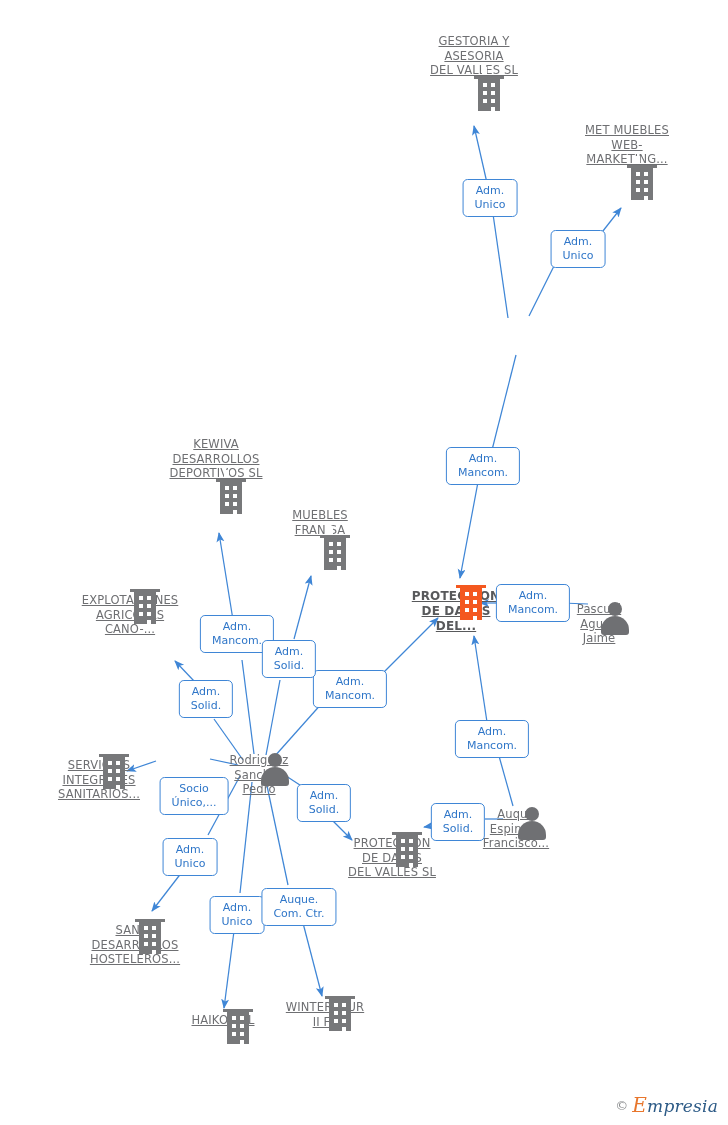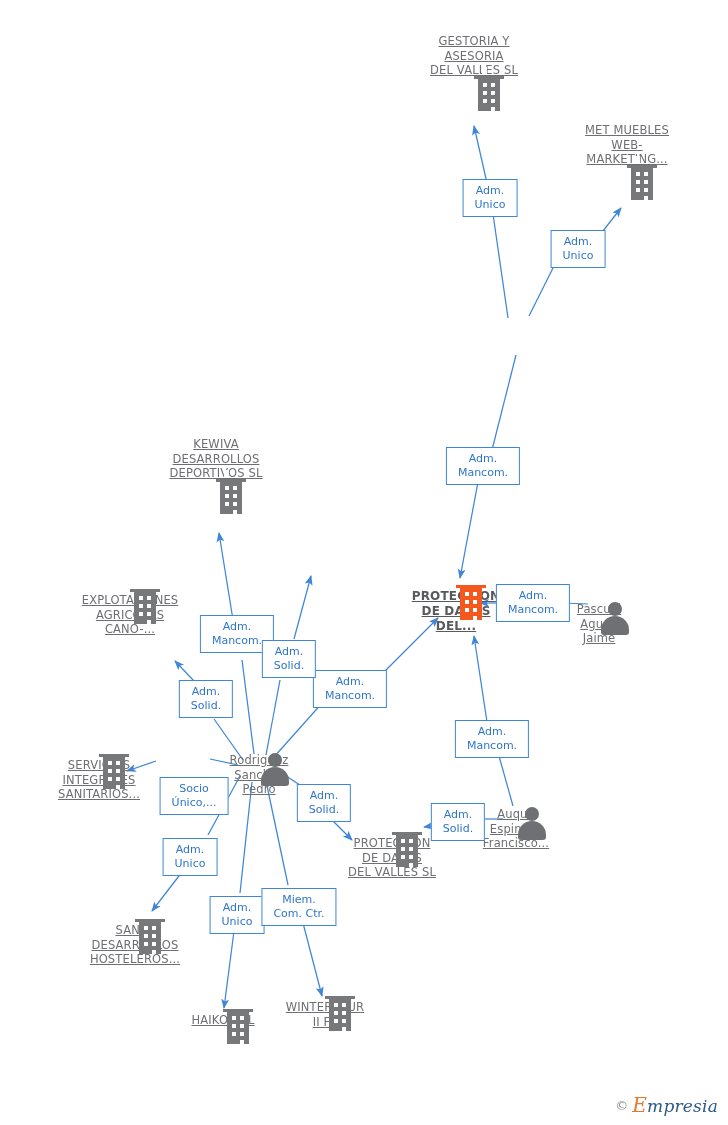--- a/index.html
+++ b/index.html
@@ -25,21 +25,21 @@
   .bld.orange .body,.bld.orange .base{background:#f4581f;}
 
   
   .per{position:relative;width:32px;height:34px;margin:0 auto;}
   .per .head{position:absolute;left:9px;top:1px;width:14px;height:14px;border-radius:50%;background:#6f7073;}
   .per .torso{position:absolute;left:2px;top:15px;width:28px;height:19px;background:#6f7073;
               border-radius:14px 14px 3px 3px;}
 
   
   .chip{position:absolute;transform:translate(-50%,-50%);
-        border:1px solid #3f86d6;border-radius:0;background:#ffffff;
+        border:1px solid #3f86d6;border-radius:5px;background:#ffffff;
         color:#2f76c8;font-size:11px;line-height:14px;text-align:center;
         padding:4px 11px;white-space:pre-line;box-shadow:0 0 0 0 rgba(0,0,0,0);}
 
   
   .wm{position:absolute;right:10px;bottom:8px;display:flex;align-items:center;gap:4px;}
   .wm .c{color:#8a8c8e;font-size:13px;}
   .wm .brand{font-family:"DejaVu Serif","Liberation Serif",serif;font-style:italic;
              font-size:17px;color:#2c5a86;letter-spacing:.2px;}
   .wm .brand .e{color:#e8762c;font-size:20px;}
 </style>
@@ -139,20 +139,32 @@
     <span class="glyph">
       <span class="bld"><span class="body"></span>
         <span class="w" style="left:9px;top:4px;"></span><span class="w" style="left:17px;top:4px;"></span>
         <span class="w" style="left:9px;top:12px;"></span><span class="w" style="left:17px;top:12px;"></span>
         <span class="w" style="left:9px;top:20px;"></span><span class="w" style="left:17px;top:20px;"></span>
         <span class="door" style="left:8px;"></span><span class="w" style="left:17px;top:28px;height:4px;"></span>
         <span class="base"></span></span>
     </span>
   </div>
 
+  <div class="node caption-top" style="left:320px;top:508px;">
+    <span class="caption">MUEBLES
+FRAN SA</span>
+    <span class="glyph">
+      <span class="bld"><span class="body"></span>
+        <span class="w" style="left:9px;top:4px;"></span><span class="w" style="left:17px;top:4px;"></span>
+        <span class="w" style="left:9px;top:12px;"></span><span class="w" style="left:17px;top:12px;"></span>
+        <span class="w" style="left:9px;top:20px;"></span><span class="w" style="left:17px;top:20px;"></span>
+        <span class="door" style="left:8px;"></span><span class="w" style="left:17px;top:28px;height:4px;"></span>
+        <span class="base"></span></span>
+    </span>
+  </div>
 
   <div class="node" style="left:130px;top:592px;">
     <span class="glyph">
       <span class="bld"><span class="body"></span>
         <span class="w" style="left:9px;top:4px;"></span><span class="w" style="left:17px;top:4px;"></span>
         <span class="w" style="left:9px;top:12px;"></span><span class="w" style="left:17px;top:12px;"></span>
         <span class="w" style="left:9px;top:20px;"></span><span class="w" style="left:17px;top:20px;"></span>
         <span class="door" style="left:8px;"></span><span class="w" style="left:17px;top:28px;height:4px;"></span>
         <span class="base"></span></span>
     </span>
@@ -290,21 +302,21 @@
   <div class="chip" style="left:289px;top:659px;">Adm.
 Solid.</div>
   <div class="chip" style="left:206px;top:699px;">Adm.
 Solid.</div>
   <div class="chip" style="left:194px;top:760px;margin-top:36px;">Socio
 Único,...</div>
   <div class="chip" style="left:190px;top:857px;">Adm.
 Unico</div>
   <div class="chip" style="left:237px;top:915px;">Adm.
 Unico</div>
-  <div class="chip" style="left:299px;top:907px;">Miem.
+  <div class="chip" style="left:299px;top:907px;">Auque.
 Com. Ctr.</div>
 
   <div class="wm">
     <span class="c">©</span>
     <span class="brand"><span class="e">E</span><span>mpresia</span></span>
   </div>
 
 </div>
 
 </body></html>

